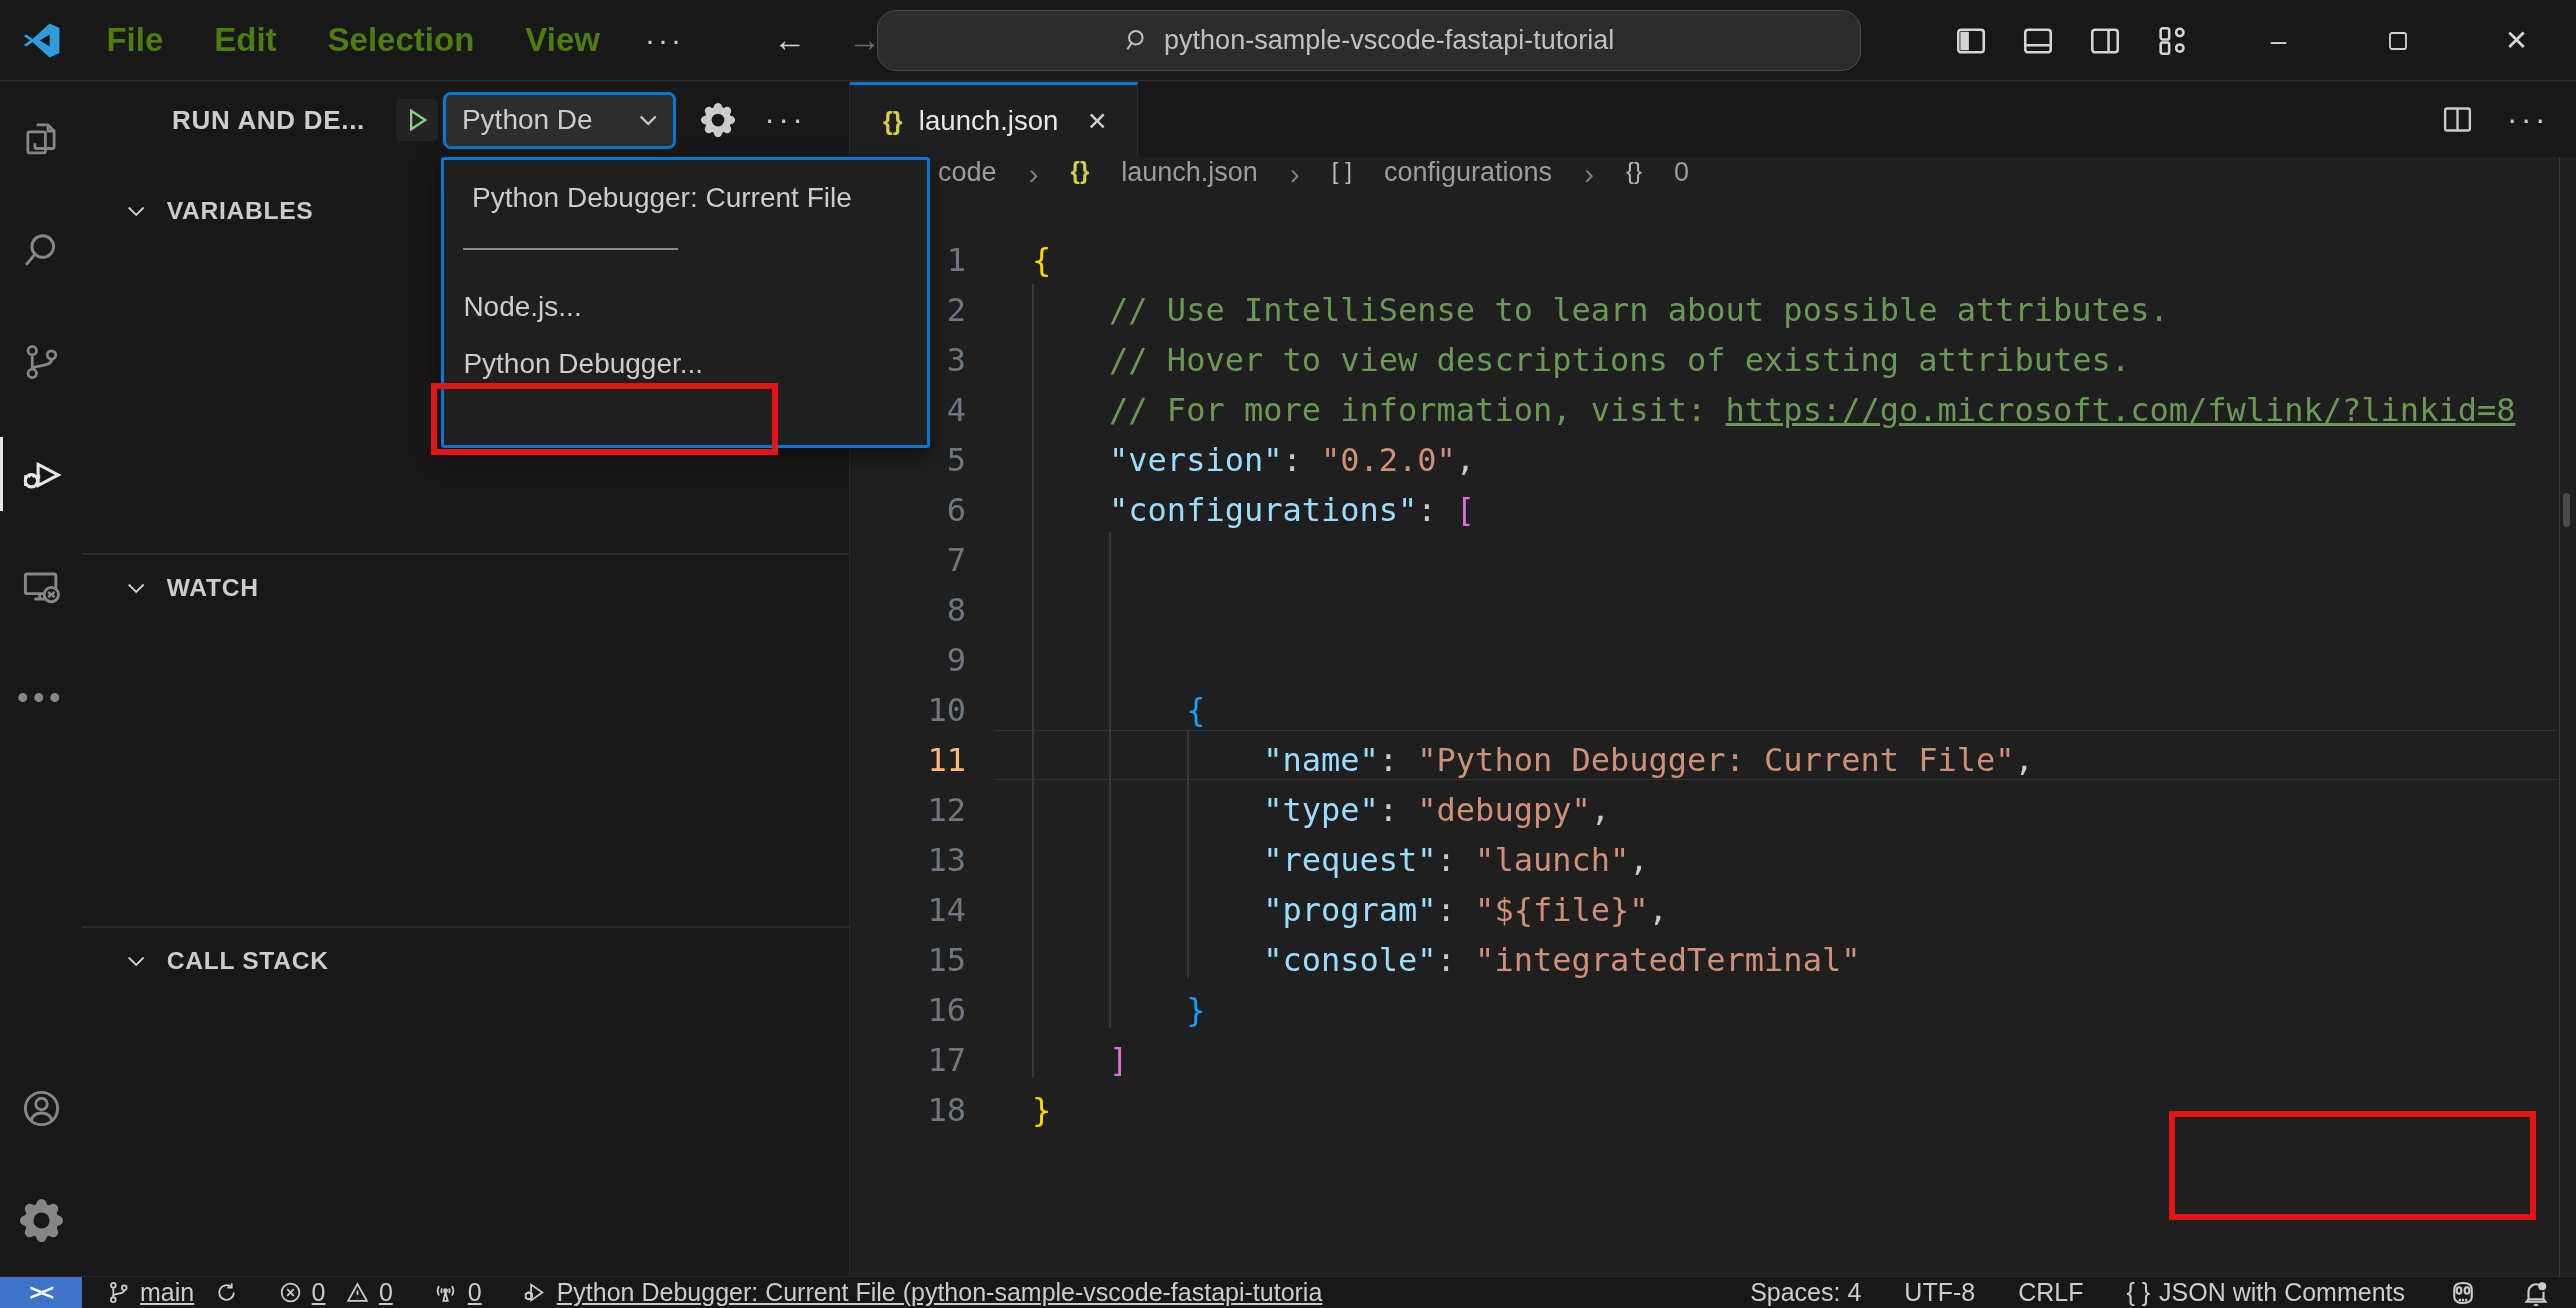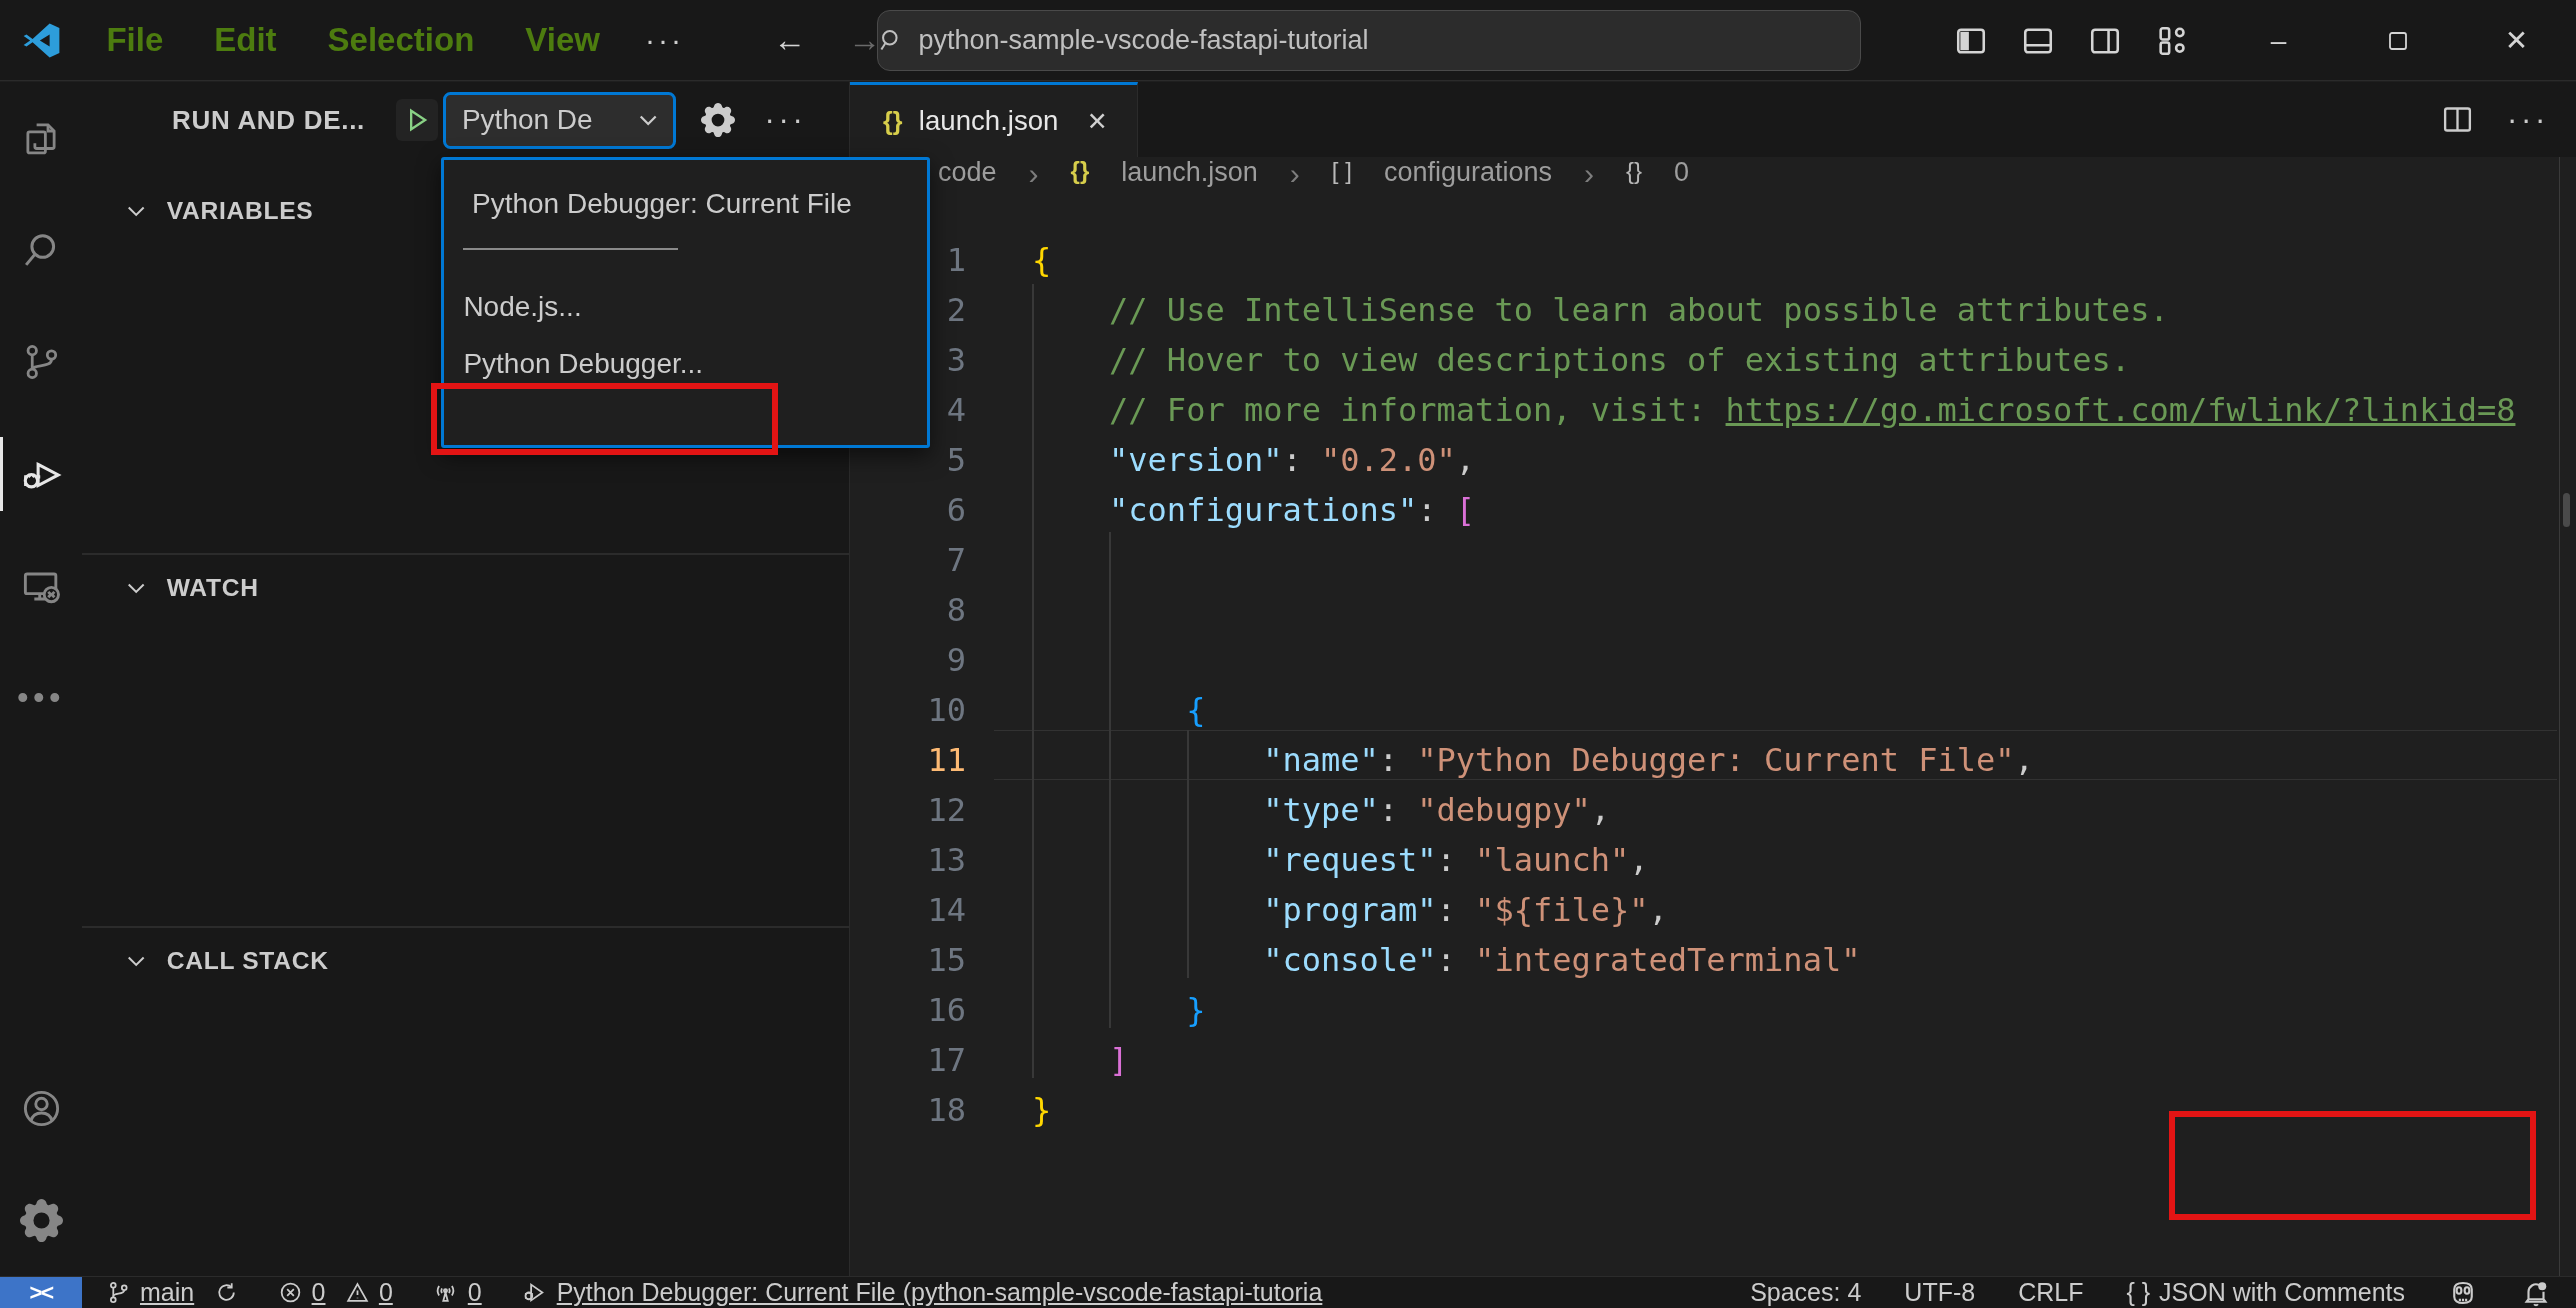--- a/index.html
+++ b/index.html
@@ -16,22 +16,22 @@
     display:flex; align-items:center;
   }
   .menu-row { display:flex; align-items:center; gap:39px; margin-left:22.4px; }
   .menu-item { font-size:33px; color:#4d7c0f; padding:4.5px 6px;font-weight:bold; }
   .menu-more { font-size:30px; color:#cfcfcf; letter-spacing:3px; }
   .nav-arrows { display:flex; gap:42px; margin-left:89px; font-size:33px; }
   .arrow-back { color:#d4d4d4; }
   .arrow-fwd { color:#6a6a6a; }
   #searchbox {
     position:absolute; left:877px; top:9.7px; width:984px; height:61px;
-    background:#2c2c2c; border:1.5px solid #4a4a4a; border-radius:13px;
-    display:flex; align-items:center; gap:13.4px;
+    background:#2c2c2c; border:1.5px solid #4a4a4a; border-radius:19px;
+    display:flex; align-items:center; justify-content:center; gap:13.4px;
     color:#c0c0c0; font-size:27px;
   }
   .win-controls { position:absolute; right:0; top:0; height:81px; display:flex; align-items:center; }
   .layout-icons { display:flex; gap:33px; margin-right:30px; }
   .layout-icons svg { display:block; }
   .win-btn { width:119px; height:81px; display:flex; align-items:center; justify-content:center; color:#d4d4d4; font-size:28px; }
   
   #activitybar {
     position:absolute; left:0; top:82px; width:82px; height:1194px;
     background:#181818; display:flex; flex-direction:column; align-items:center;
@@ -354,21 +354,21 @@
         <div class="code-row"><span class="ln">17</span><span class="code-text"><span class="tok-pl">    </span><span class="tok-b2">]</span></span></div>
         <div class="code-row"><span class="ln">18</span><span class="code-text"><span class="tok-b1">}</span></span></div>
       </div>
 
     <div id="scroll-edge" style="top:75px;"></div>
     <div id="scroll-slider"></div>
 
   </div>
 
   <div id="debug-dropdown">
-    <div class="dd-item" style="top:12px; height:63px;padding-left:28px;">Python Debugger: Current File</div>
+    <div class="dd-item" style="top:6px; height:63px;padding-left:28px;">Python Debugger: Current File</div>
     <div class="dd-sep"></div>
     <div class="dd-item" style="top:118px; height:57px;">Node.js...</div>
     <div class="dd-item" style="top:175px; height:57px;">Python Debugger...</div>
   </div>
 
   <div class="red-box" id="red-box-dropdown"></div>
   <div class="red-box" id="red-box-button"></div>
 
   <div id="statusbar">
     <div class="sb-remote">&gt;&lt;</div>

